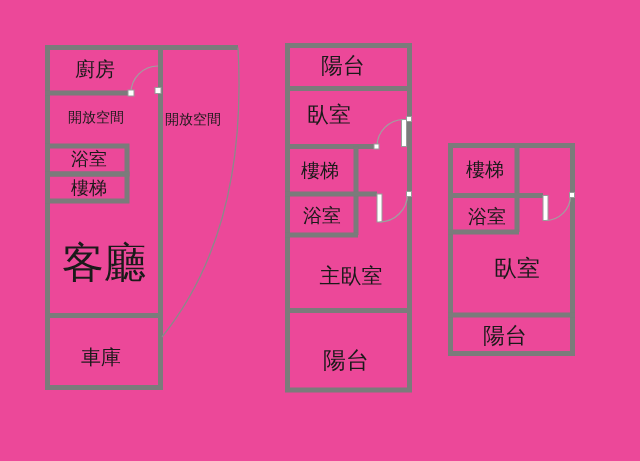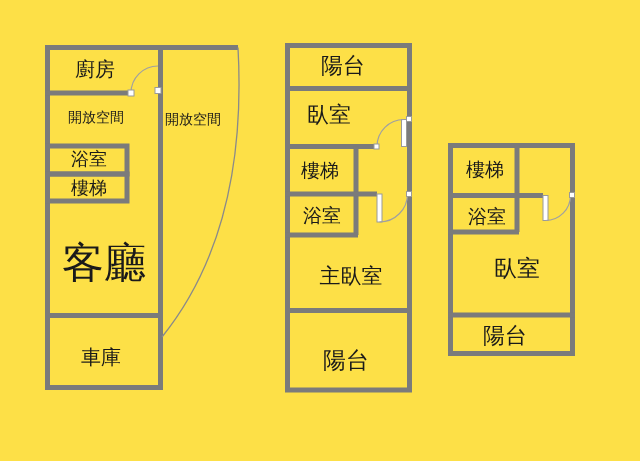--- a/index.html
+++ b/index.html
@@ -5,21 +5,21 @@
   html, body {
     margin: 0;
     padding: 0;
     background: #ffffff;
     font-family: "DejaVu Sans", sans-serif;
   }
   #stage {
     position: relative;
     width: 640px;
     height: 461px;
-    background: #fde047;
+    background: #ec4899;
     overflow: hidden;
   }
   svg { display: block; }
   .wall {
     fill: none;
     stroke: #7b7b7b;
     stroke-width: 5;
   }
   .arc {
     fill: none;

